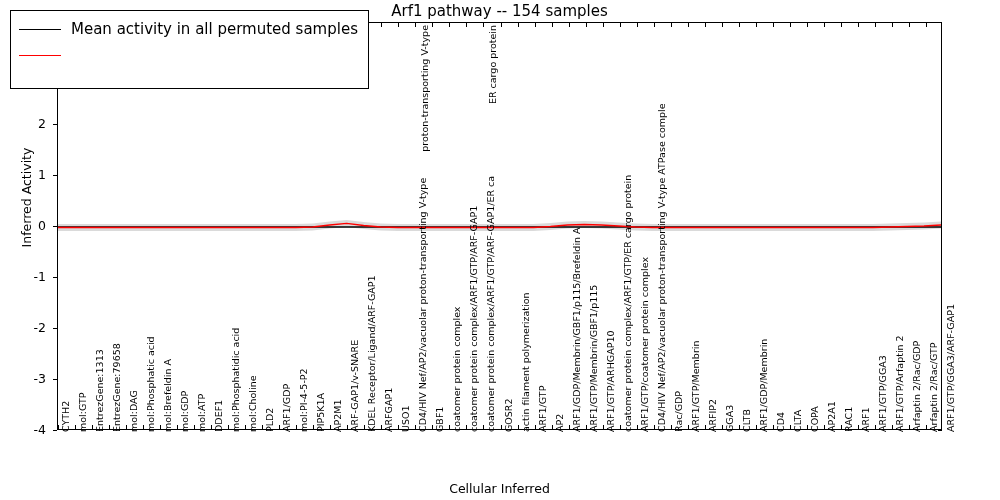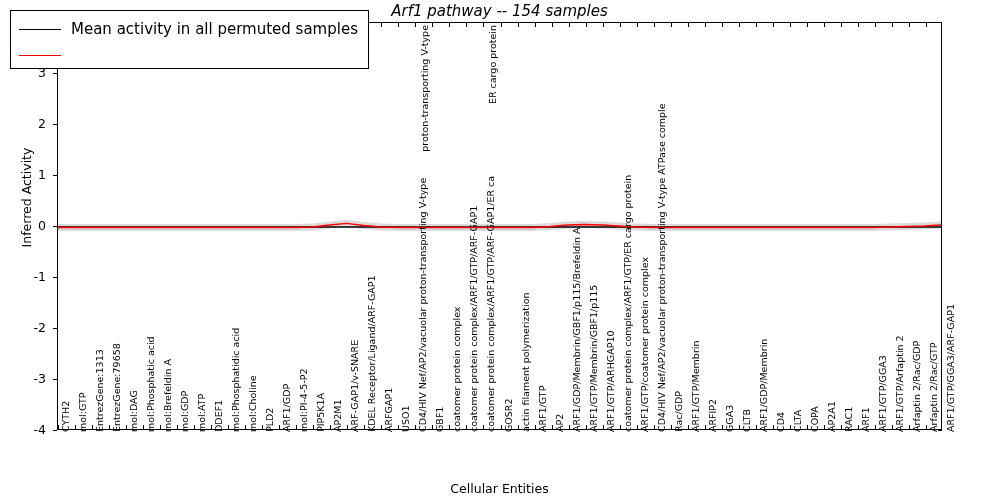--- a/index.html
+++ b/index.html
@@ -22,21 +22,20 @@
     overflow:hidden;
   }
 
   .title{
     position:absolute;
     left:57px; top:2px;
     width:885px;
     text-align:center;
     font-size:15px;
     color:#000;
-    font-style:italic;
   }
 
   .ylabel{
     position:absolute;
     left:-54px; top:190px;
     width:160px;
     text-align:center;
     font-size:12.5px;
     transform:rotate(-90deg);
     transform-origin:center center;
@@ -110,21 +109,21 @@
     left:0;top:0;
     width:100%;height:100%;
   }
 
   
   .legend{
     position:absolute;
     left:10px; top:10px;
     border:1px solid #000;
     background:#fff;
-    padding:5px 10px 0 8px;
+    padding:5px 10px 20px 8px;
     box-sizing:border-box;
   }
   .legend-row{
     display:flex;
     align-items:center;
     height:26px;
   }
   .legend-line{
     width:42px;height:0;
     border-top-width:1.4px;
@@ -138,21 +137,21 @@
   }
 </style>
 </head>
 <body>
 
 <div id="root">
 
   <div class="title">Arf1 pathway -- 154 samples</div>
 
   <div class="ylabel">Inferred Activity</div>
-  <div class="xlabel">Cellular Entities</div>
+  <div class="xlabel">Cellular Inferred</div>
 
   <div id="yticks">
       <div class="ytick-label" style="left: 0px; top: 430px;">-4</div>
       <div class="ytick-mark" style="top: 430px;"></div>
       <div class="ytick-mark-r" style="top: 430px;"></div>
       <div class="ytick-label" style="left: 0px; top: 379px;">-3</div>
       <div class="ytick-mark" style="top: 379px;"></div>
       <div class="ytick-mark-r" style="top: 379px;"></div>
       <div class="ytick-label" style="left: 0px; top: 328px;">-2</div>
       <div class="ytick-mark" style="top: 328px;"></div>

